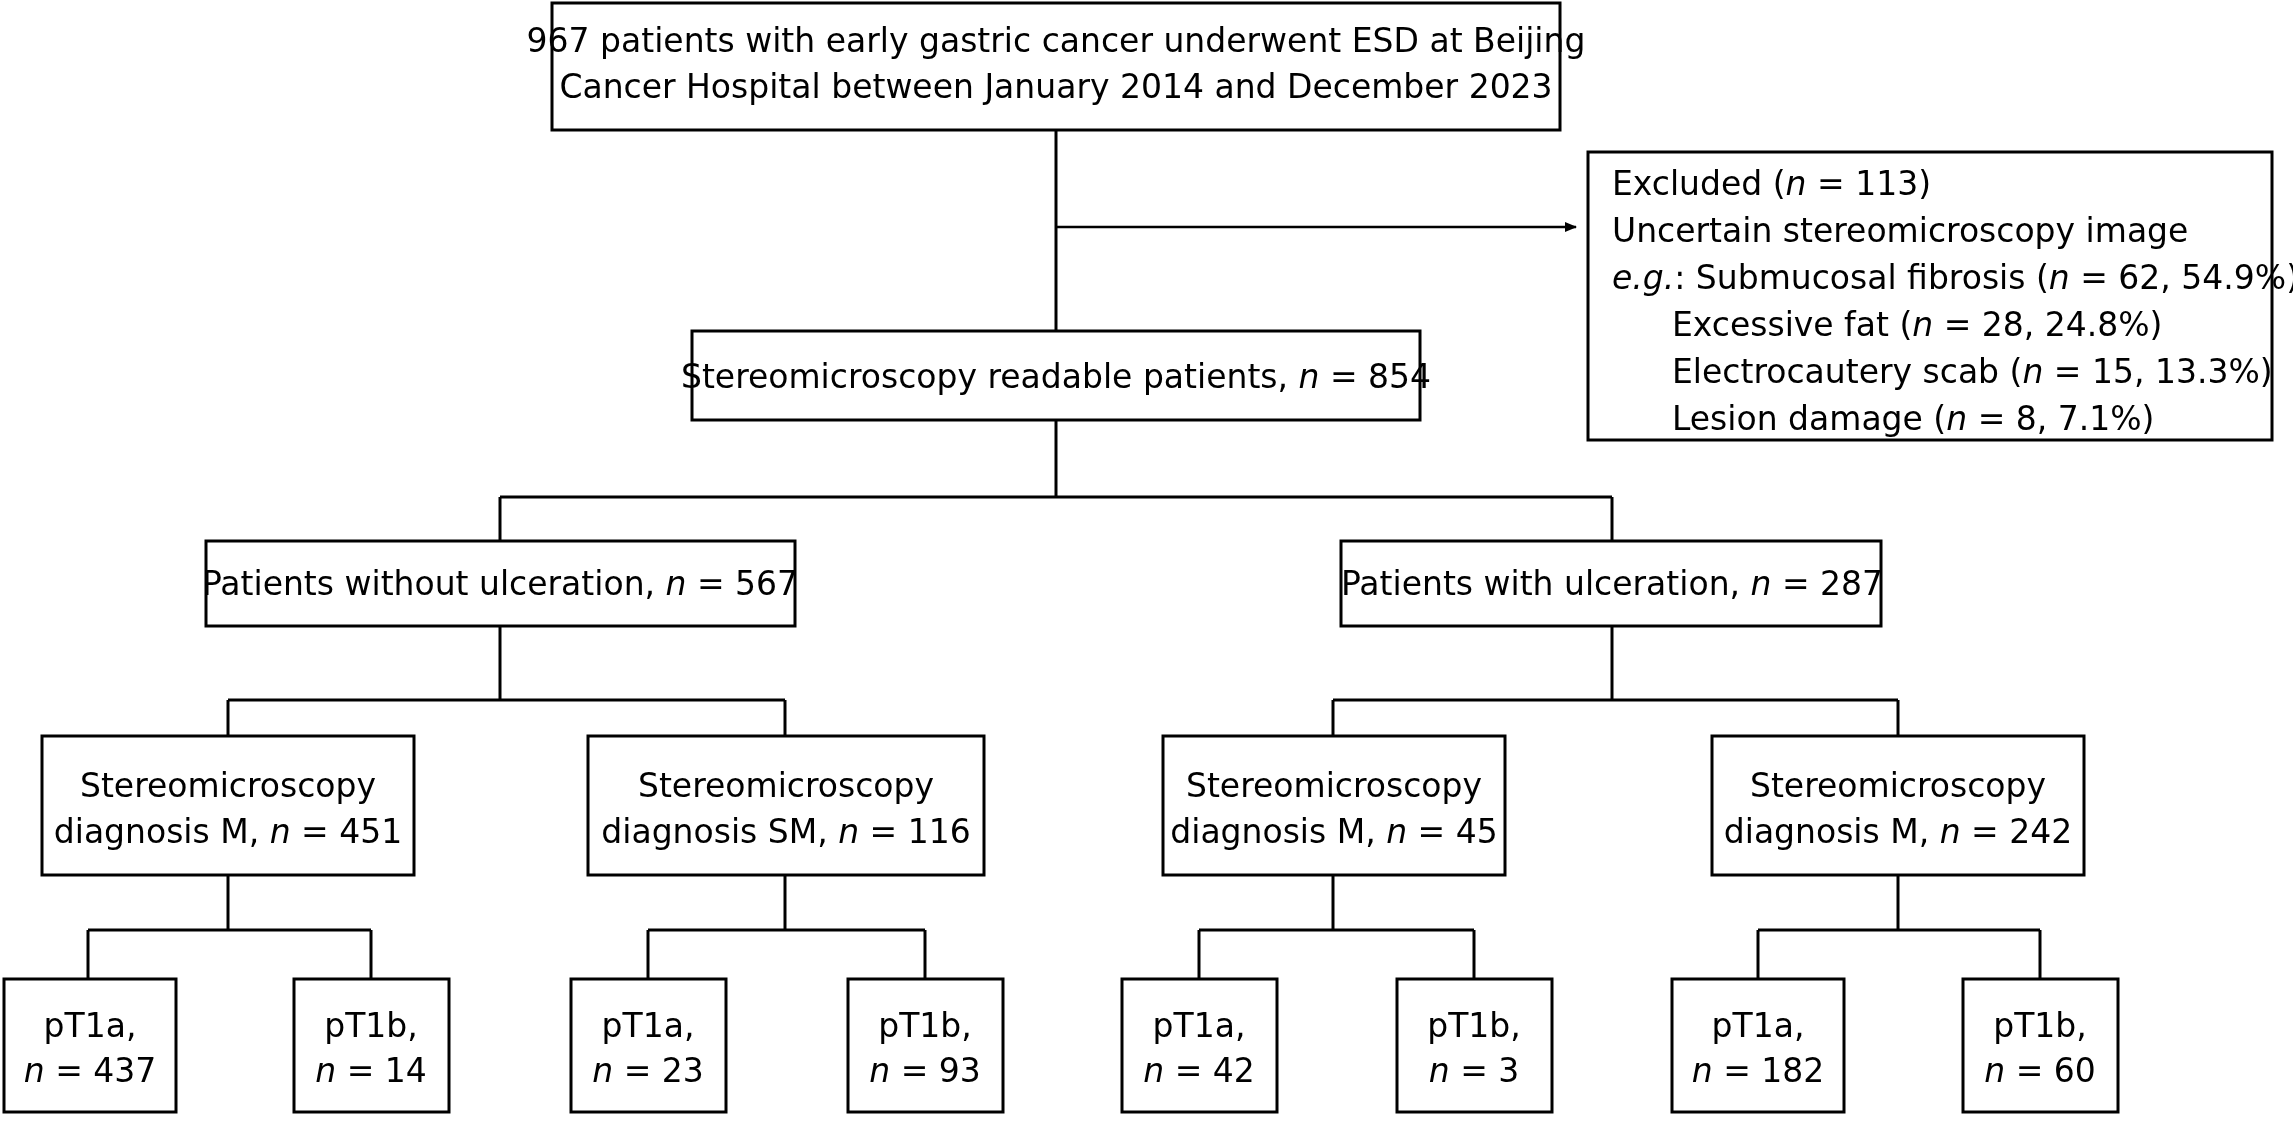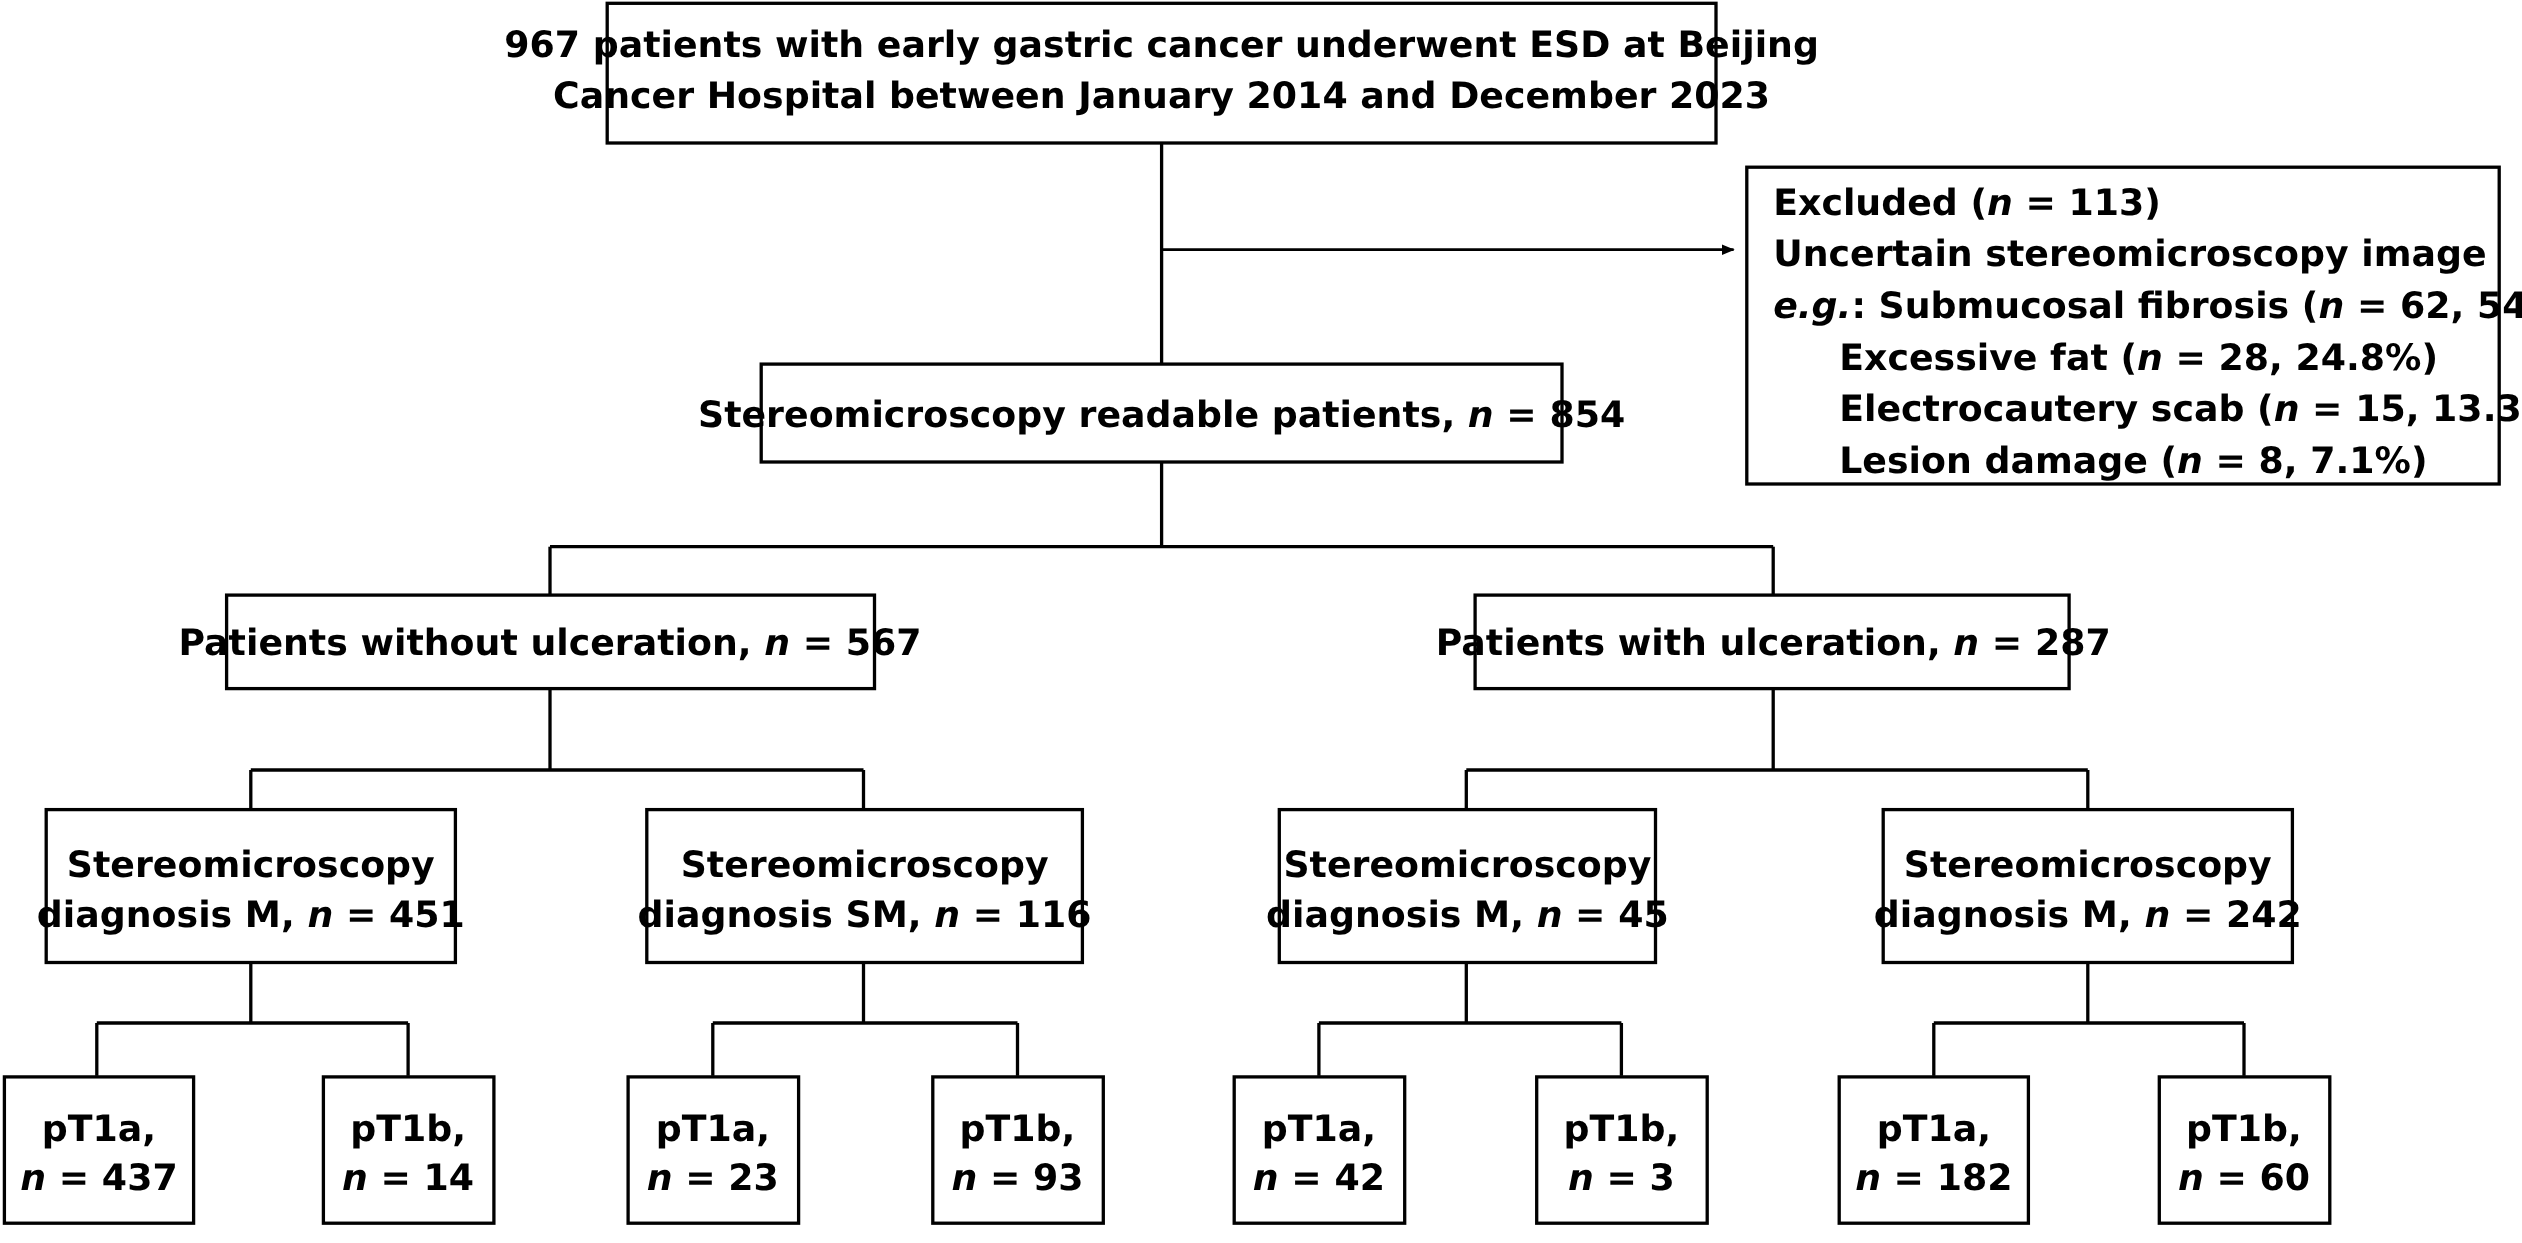--- a/index.html
+++ b/index.html
@@ -12,21 +12,20 @@
     width: 2293px;
     height: 1130px;
     font-family: "DejaVu Sans", sans-serif;
     overflow: hidden;
   }
   #flow-root {
     position: relative;
     width: 2293px;
     height: 908px;
     background: #ffffff;
-    font-weight: bold;
   }
   svg.flow-svg {
     position: absolute;
     top: 0;
     left: 0;
     width: 2293px;
     height: 1130px;
   }
   .box-rect {
     fill: #ffffff;

